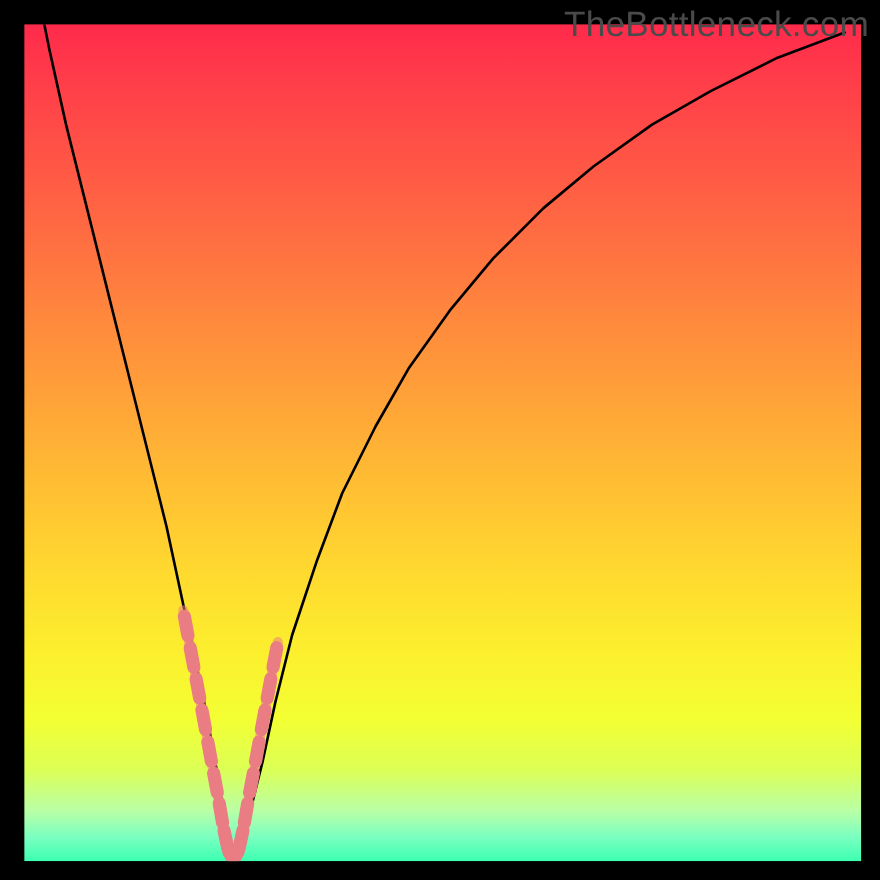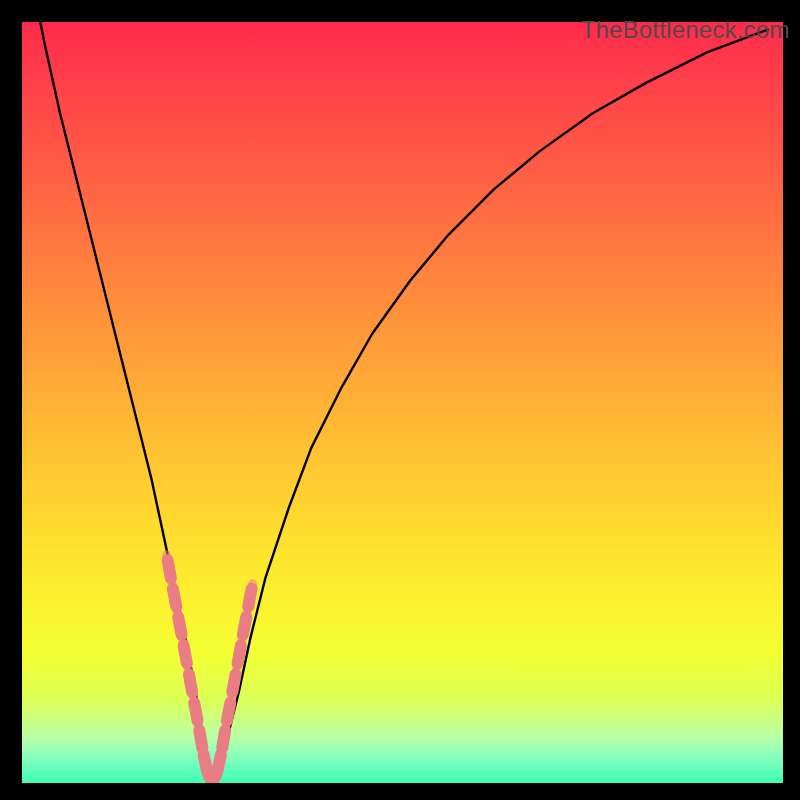--- a/index.html
+++ b/index.html
@@ -43,24 +43,24 @@
       #fcef2e 75%,
       #f3ff33 83%,
       #dcff55 89%,
       #b9ffa6 94%,
       #7cffc0 97%,
       #3cffb1 100%
     );
   }
   .watermark {
     position: absolute;
-    top: 16px;
+    top: 4px;
     right: 10px;
     color: #4a4a4a;
-    font-size: 24px;
+    font-size: 32px;
     font-weight: 400;
     letter-spacing: 0.2px;
     user-select: none;
     text-align: center;
   }
   svg.curve {
     position: absolute;
     inset: 0;
   }
 </style>

